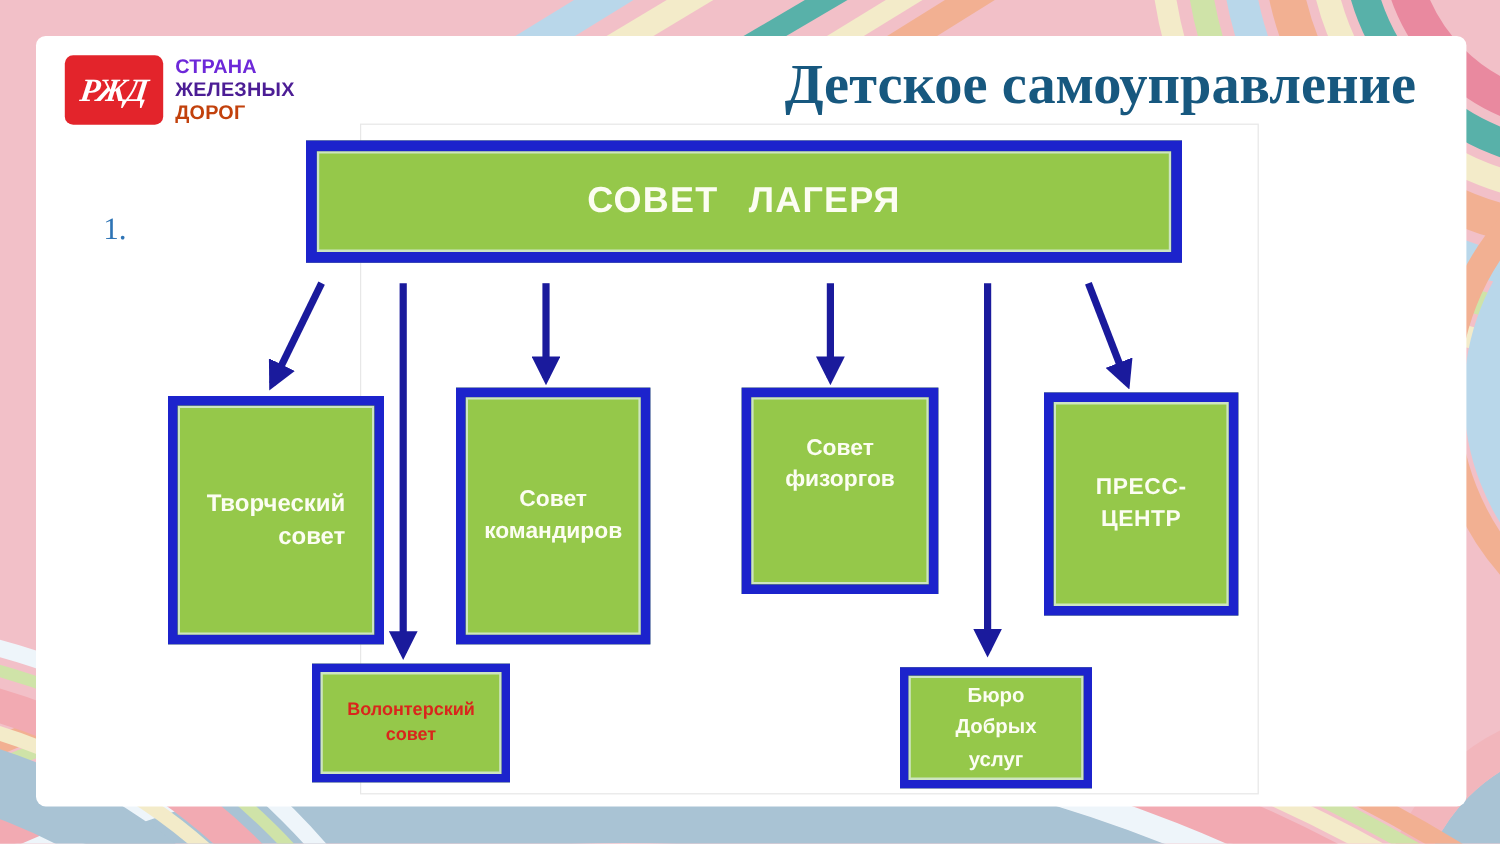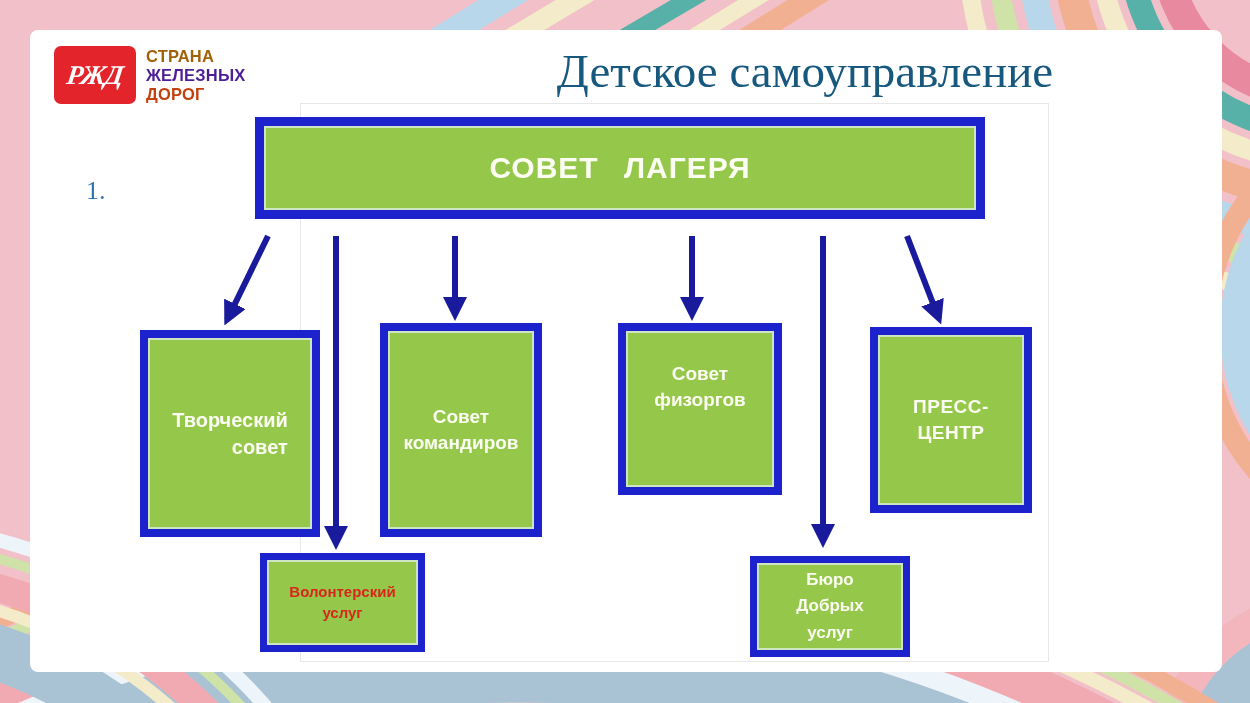--- a/index.html
+++ b/index.html
@@ -19,27 +19,27 @@
     background:#e3242b;border-radius:7px;display:flex;align-items:center;justify-content:center;
   }
   .logo-badge .glyph{
     color:#fff;font-family:"Liberation Serif",serif;font-style:italic;font-weight:700;
     font-size:27px;transform:skewX(-8deg);letter-spacing:-1px;
   }
   .brand-text{
     position:absolute;left:116px;top:17px;font-weight:700;font-size:16.5px;line-height:19px;
     letter-spacing:.2px;
   }
-  .brand-l1{color:#a16207;}
+  .brand-l1{color:#6d28d9;}
   .brand-l2{color:#4c1d95;}
   .brand-l3{color:#c2410c;}
   
   .slide-title{
-    position:absolute;left:400px;top:14px;width:750px;text-align:center;
-    font-family:"Liberation Serif",serif;font-weight:400;font-size:47px;color:#17587f;
+    position:absolute;left:400px;top:14px;width:750px;text-align:right;
+    font-family:"Liberation Serif",serif;font-weight:700;font-size:47px;color:#17587f;
     white-space:nowrap;
   }
   .list-number{
     position:absolute;left:56px;top:146px;
     font-family:"Liberation Serif",serif;font-size:26px;color:#2e74b5;
   }
   
   .diagram-frame{
     position:absolute;left:270px;top:73px;width:747px;height:557px;
     background:#ffffff;border:1px solid #e7e7e7;
@@ -164,21 +164,21 @@
 физоргов</span>
   </div>
 
   <div class="obox obox-press">
     <span class="box-label">ПРЕСС-
 ЦЕНТР</span>
   </div>
 
   <div class="obox obox-volunteer">
     <span class="box-label">Волонтерский
-услуг</span>
+совет</span>
   </div>
 
   <div class="obox obox-bureau">
     <span class="box-label">Бюро
 Добрых
 услуг</span>
   </div>
 
 </div>
 

